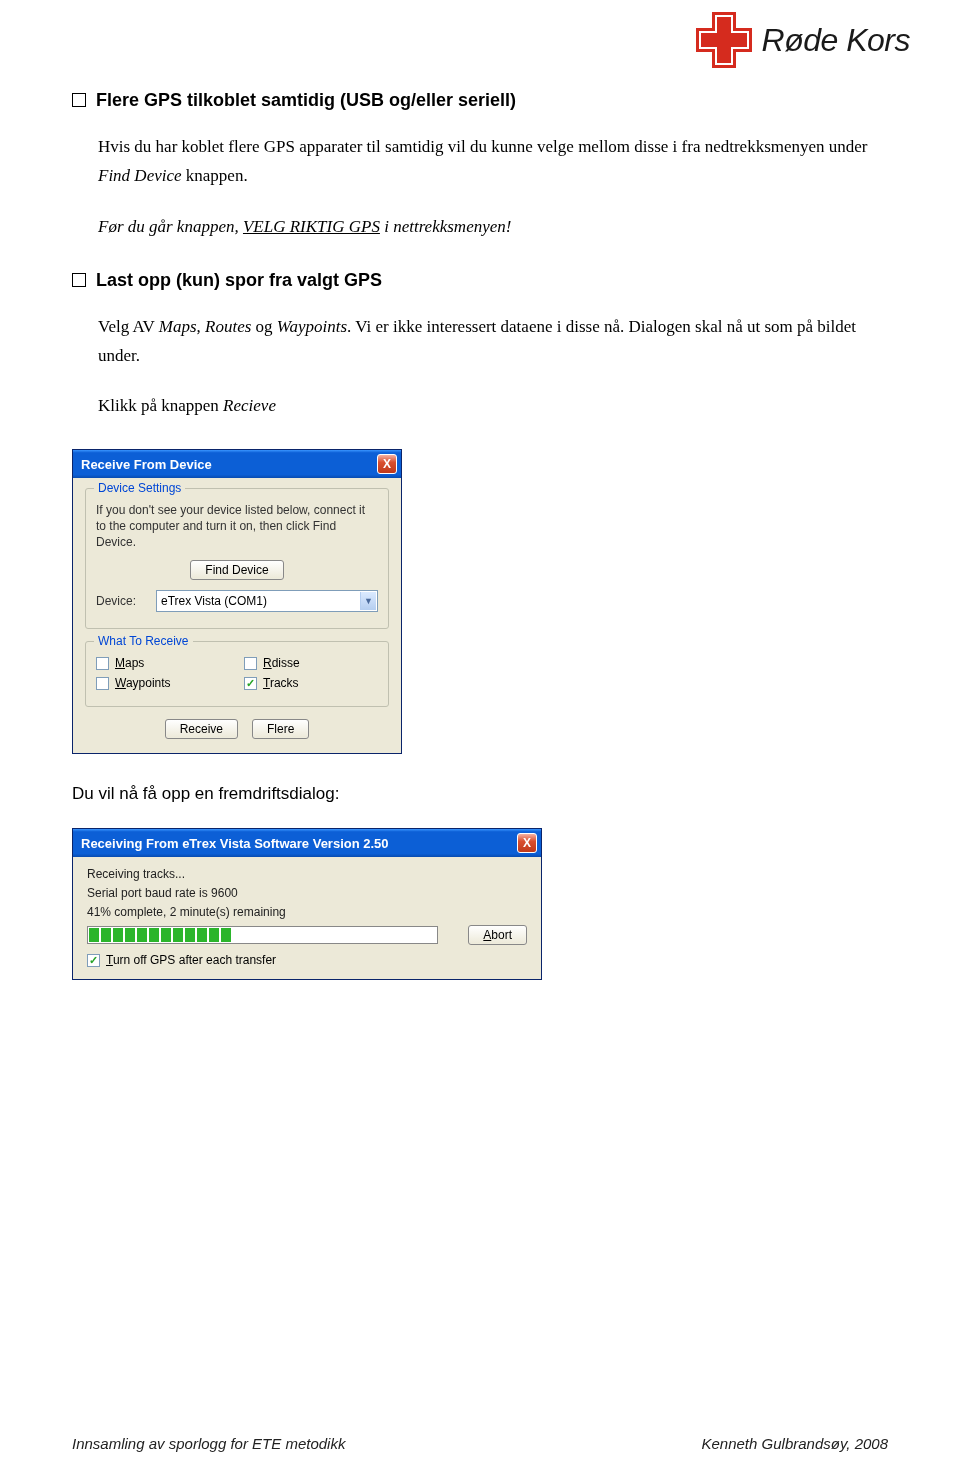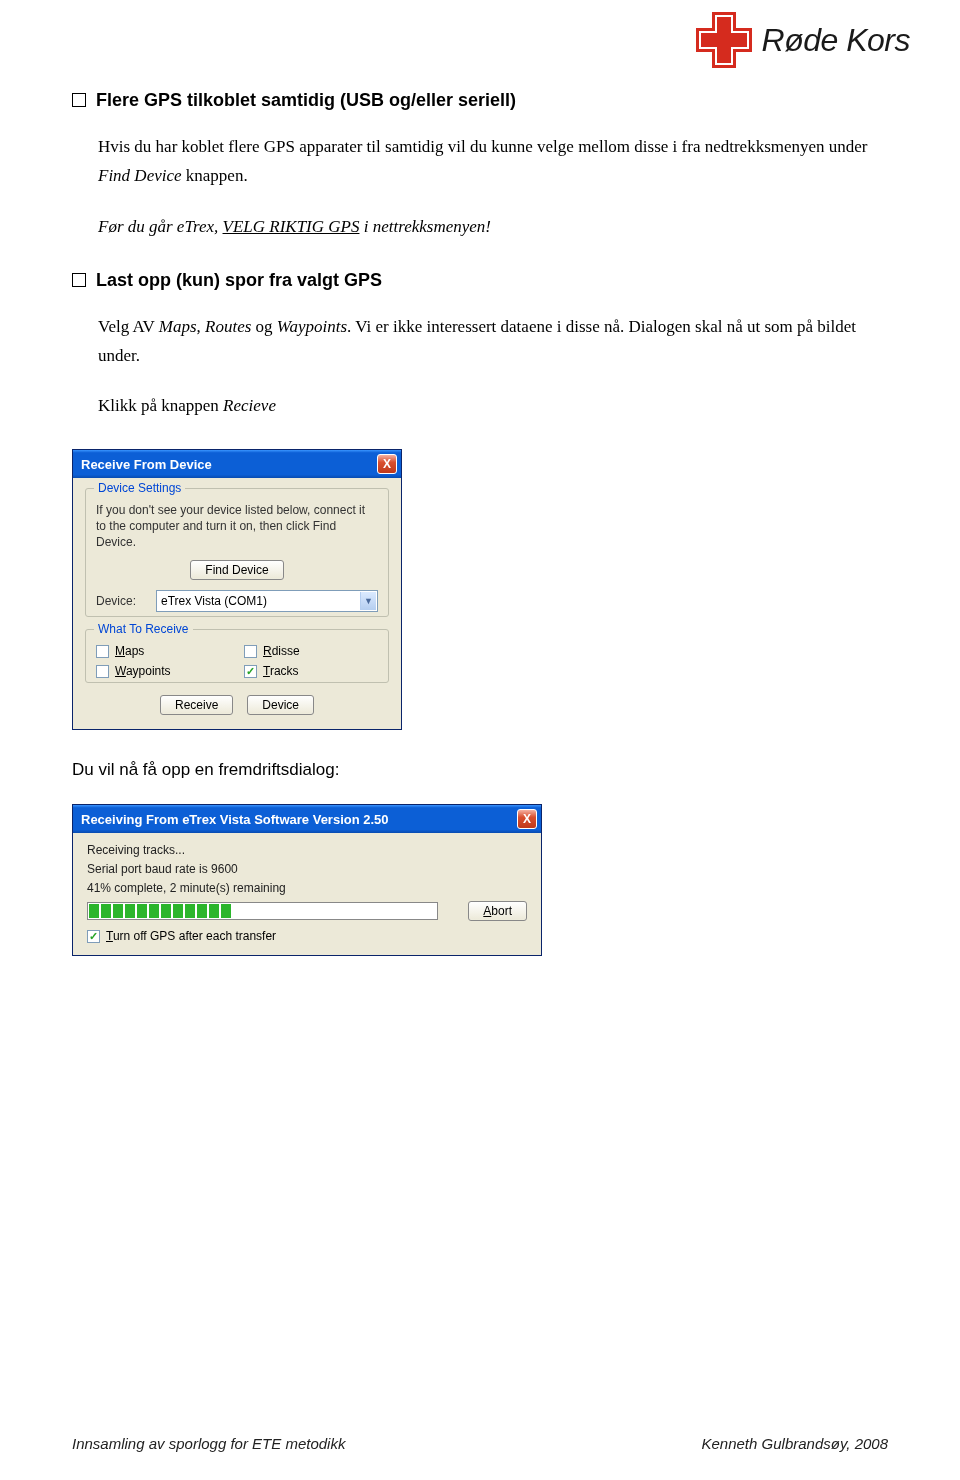--- a/index.html
+++ b/index.html
@@ -100,21 +100,21 @@
     display:flex;align-items:center;justify-content:center;
     color:#fff;font-weight:bold;font-size:12px;
     font-family: Arial;
   }
   .win-body {
     padding: 10px 12px 14px 12px;
   }
   .groupbox {
     border: 1px solid #c0c0b0;
     border-radius: 3px;
-    padding: 14px 10px 4px 10px;
+    padding: 14px 10px 16px 10px;
     position: relative;
     margin-bottom: 12px;
   }
   .groupbox-label {
     position: absolute;
     top: -8px; left: 8px;
     background: #ece9d8;
     padding: 0 4px;
     color: #0046d5;
     font-size: 12px;
@@ -215,21 +215,21 @@
 
   <div class="section">
     <div class="heading-row">
       <div class="checkbox-sq"></div>
       <div class="heading-text">Flere GPS tilkoblet samtidig (USB og/eller seriell)</div>
     </div>
     <div class="body-text">
       <span>Hvis du har koblet flere GPS apparater til samtidig vil du kunne velge mellom disse i fra nedtrekksmenyen under </span><span class="italic">Find Device</span><span> knappen.</span>
     </div>
     <div class="body-text italic">
-      <span>Før du går eTrex, </span><span class="underline">VELG RIKTIG GPS</span><span> i nettrekksmenyen!</span>
+      <span>Før du går knappen, </span><span class="underline">VELG RIKTIG GPS</span><span> i nettrekksmenyen!</span>
     </div>
   </div>
 
   <div class="section">
     <div class="heading-row">
       <div class="checkbox-sq"></div>
       <div class="heading-text">Last opp (kun) spor fra valgt GPS</div>
     </div>
     <div class="body-text">
       <span>Velg AV </span><span class="italic">Maps</span><span>, </span><span class="italic">Routes</span><span> og </span><span class="italic">Waypoints</span><span>. Vi er ikke interessert dataene i disse nå. Dialogen skal nå ut som på bildet under.</span>
@@ -276,21 +276,21 @@
               <span><span class="ul">W</span><span>aypoints</span></span>
             </div>
             <div class="chk-row">
               <div class="winchk">✓</div>
               <span><span class="ul">T</span><span>racks</span></span>
             </div>
           </div>
         </div>
         <div class="bottom-buttons">
           <button class="win-button">Receive</button>
-          <button class="win-button">Device</button>
+          <button class="win-button">Flere</button>
         </div>
       </div>
     </div>
   </div>
 
   <div style="margin:14px 0 24px 0;">Du vil nå få opp en fremdriftsdialog:</div>
 
   <div class="dialog2-wrap">
     <div class="win2">
       <div class="titlebar">

